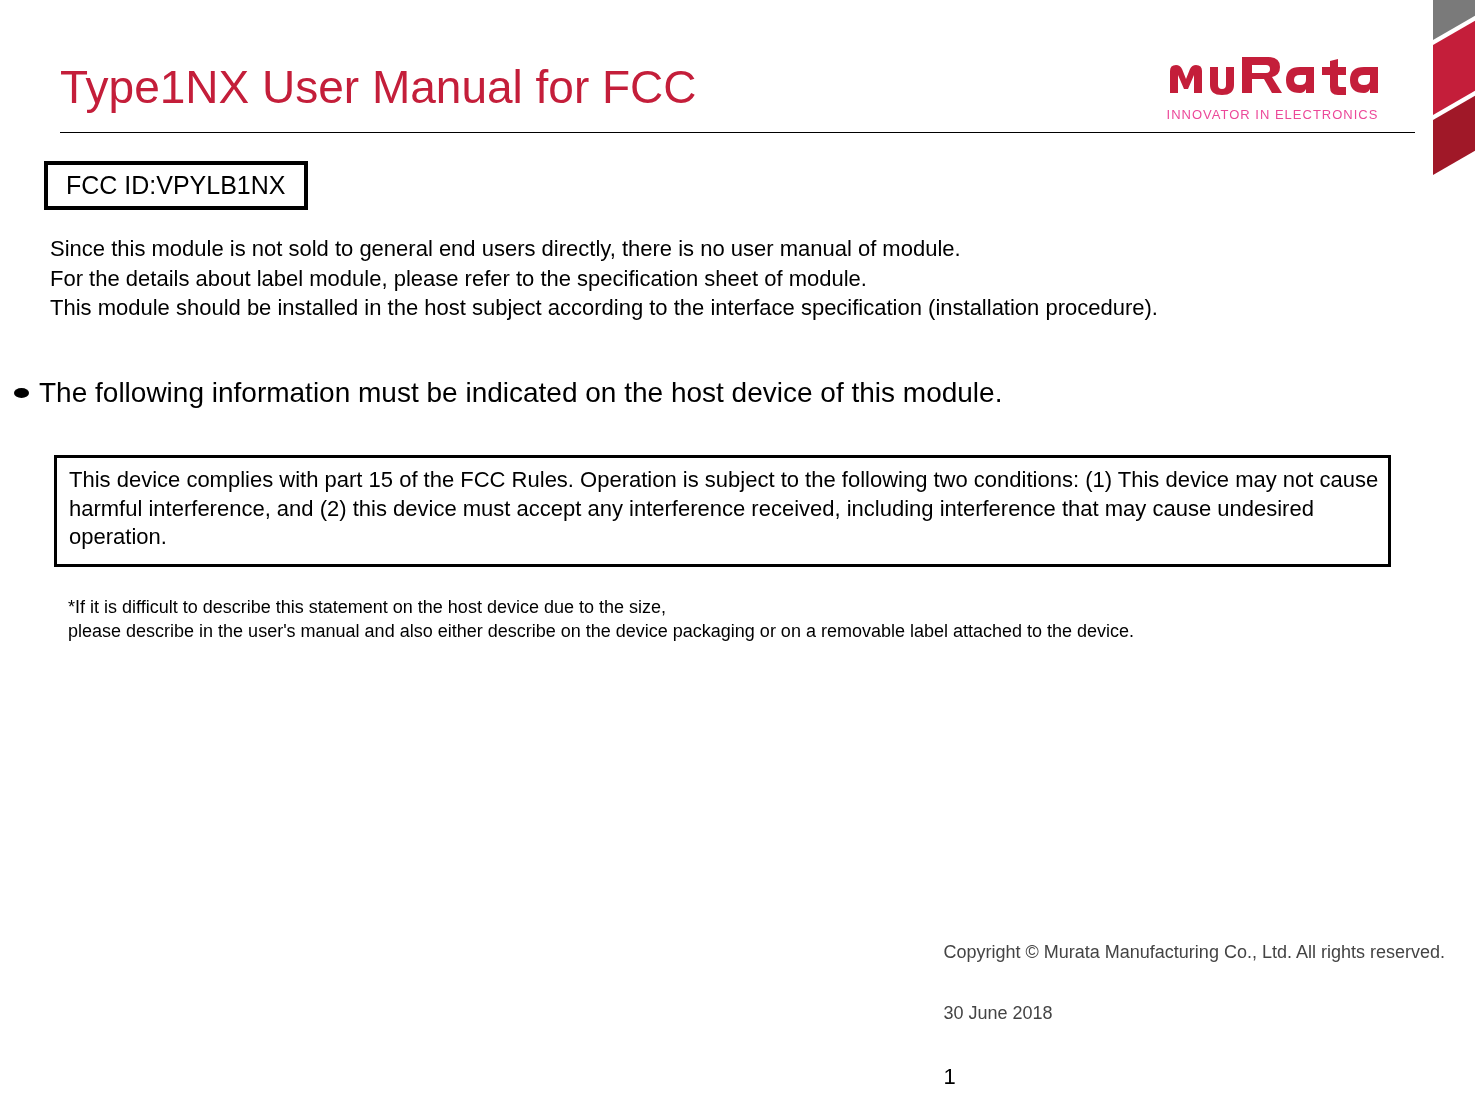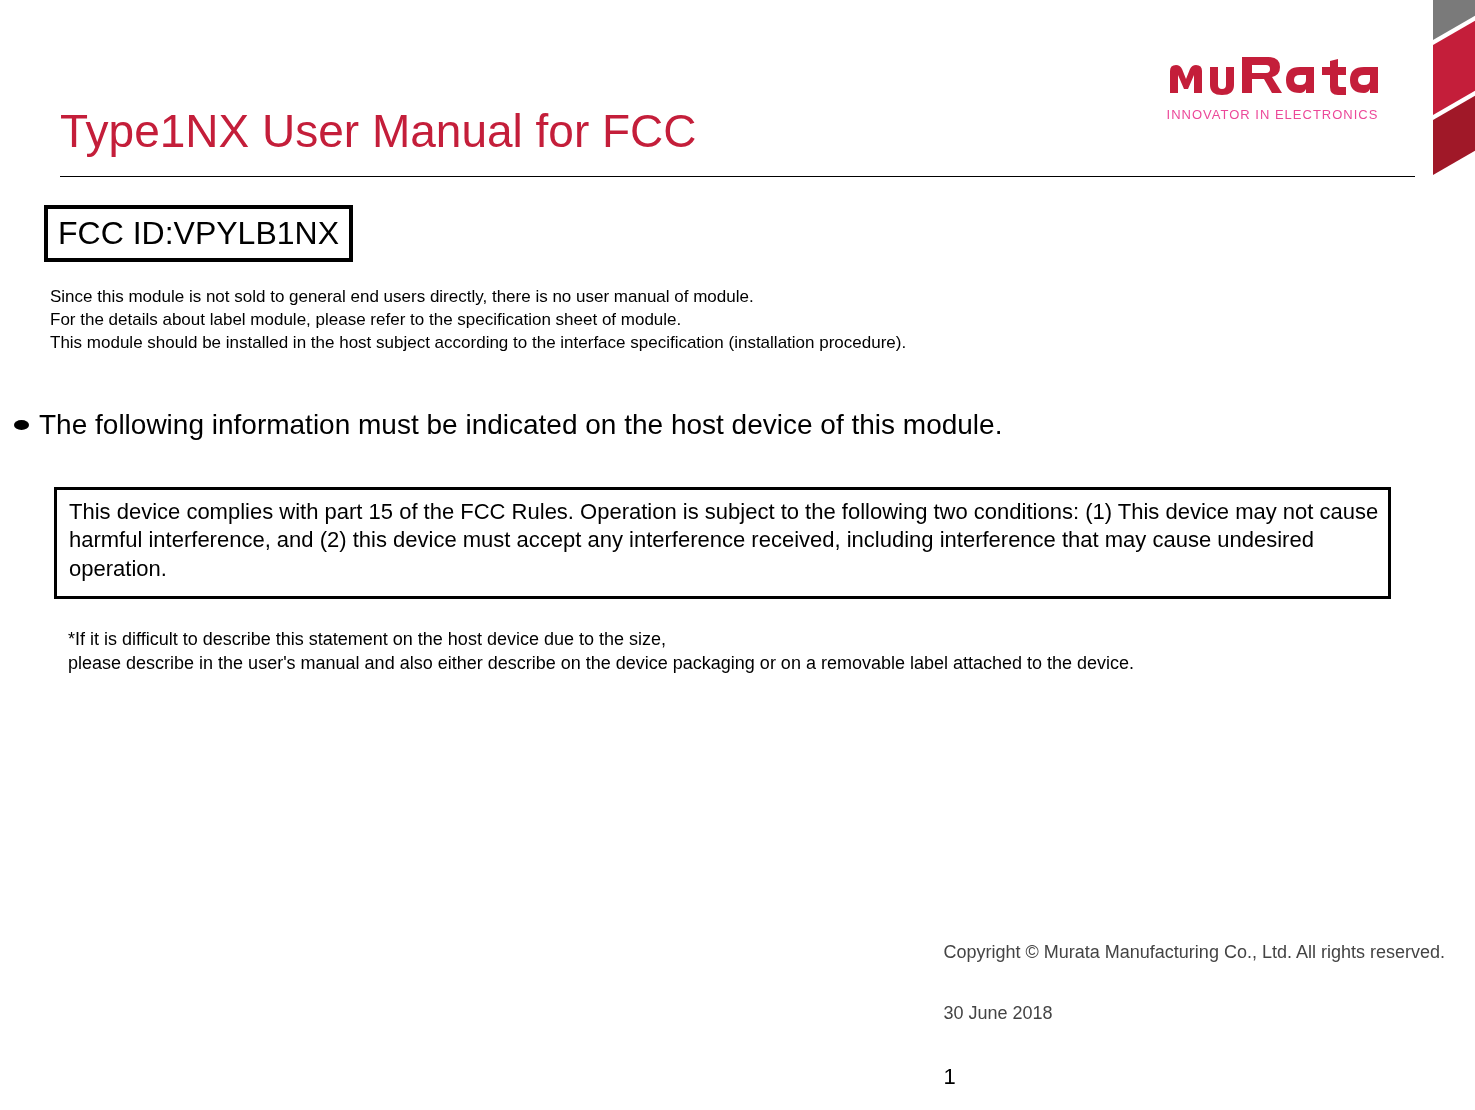--- a/index.html
+++ b/index.html
@@ -13,21 +13,20 @@
     }
     .header {
       position: relative;
       padding: 60px 60px 0 60px;
     }
     .title {
       font-size: 46px;
       font-weight: 400;
       color: #c41e3a;
       padding-bottom: 18px;
-      margin-top: 44px;
     }
     .title-rule {
       border: none;
       border-top: 1px solid #000;
       margin-bottom: 28px;
     }
     .logo-wrap {
       position: absolute;
       top: 55px;
       right: 90px;
@@ -58,26 +57,26 @@
     }
     .corner-deco .b1 { top: -10px; right: 0; height: 50px; background: #7a7a7a; }
     .corner-deco .b2 { top: 45px;  right: 0; height: 70px; background: #c41e3a; }
     .corner-deco .b3 { top: 120px; right: 0; height: 55px; background: #a01828; }
     .content {
       padding: 0 44px;
     }
     .fcc-id-box {
       display: inline-block;
       border: 4px solid #000;
-      padding: 6px 10px;
-      font-size: 32px;
+      padding: 6px 18px;
+      font-size: 25px;
       margin-bottom: 24px;
     }
     .intro {
-      font-size: 17px;
+      font-size: 22px;
       line-height: 1.35;
       margin-bottom: 54px;
       padding-left: 6px;
     }
     .bullet-line {
       display: flex;
       align-items: center;
       margin-left: -30px;
       margin-bottom: 46px;
     }

